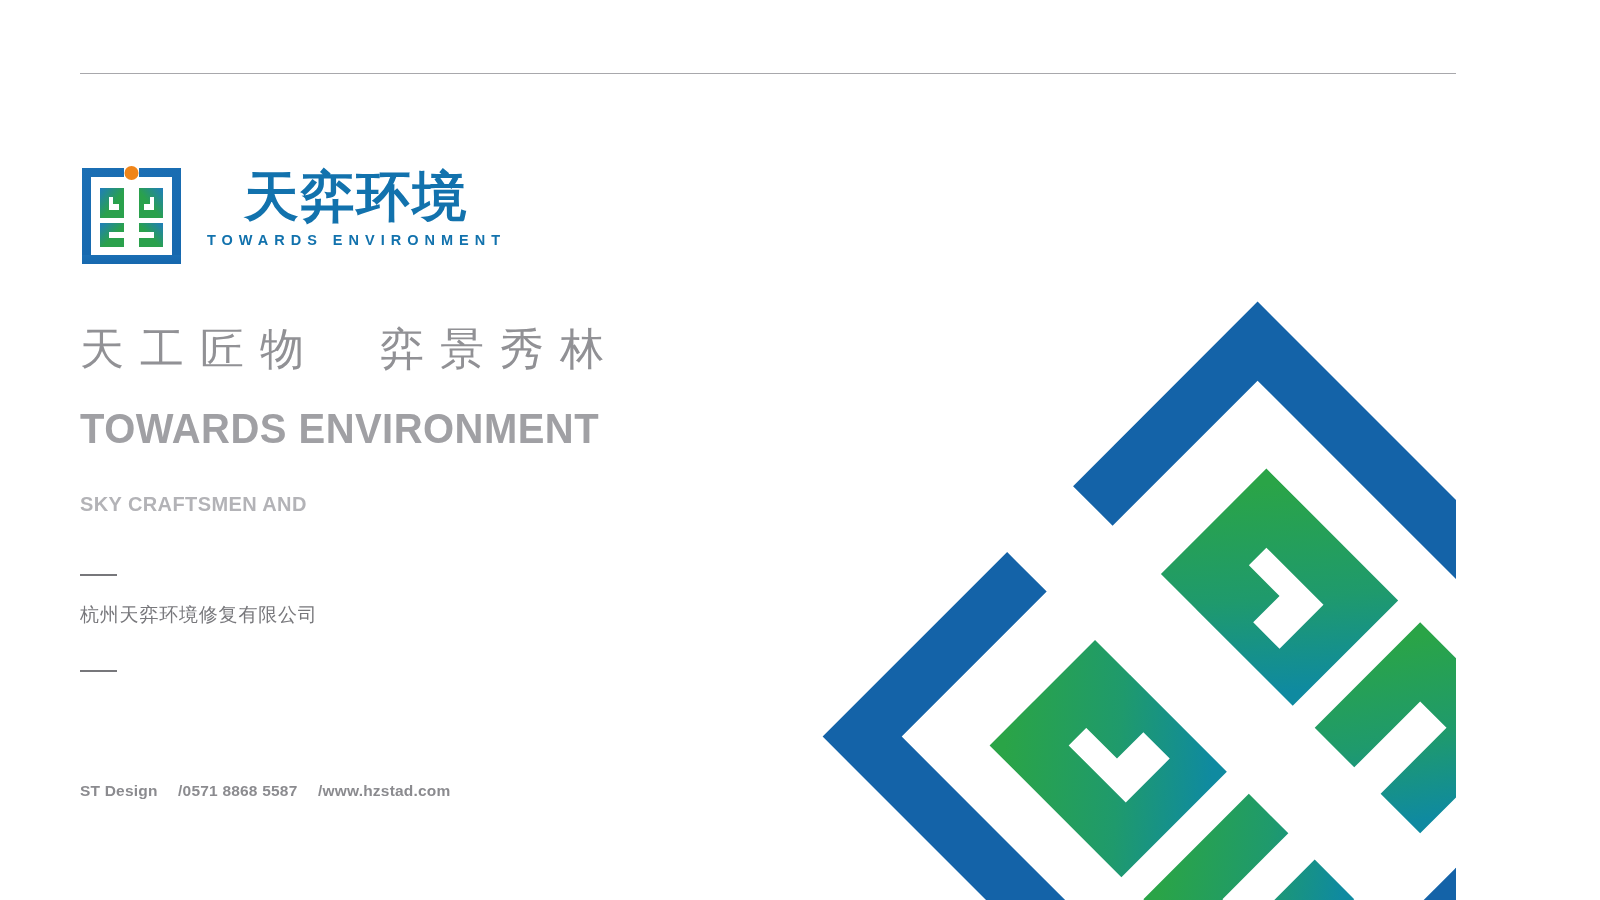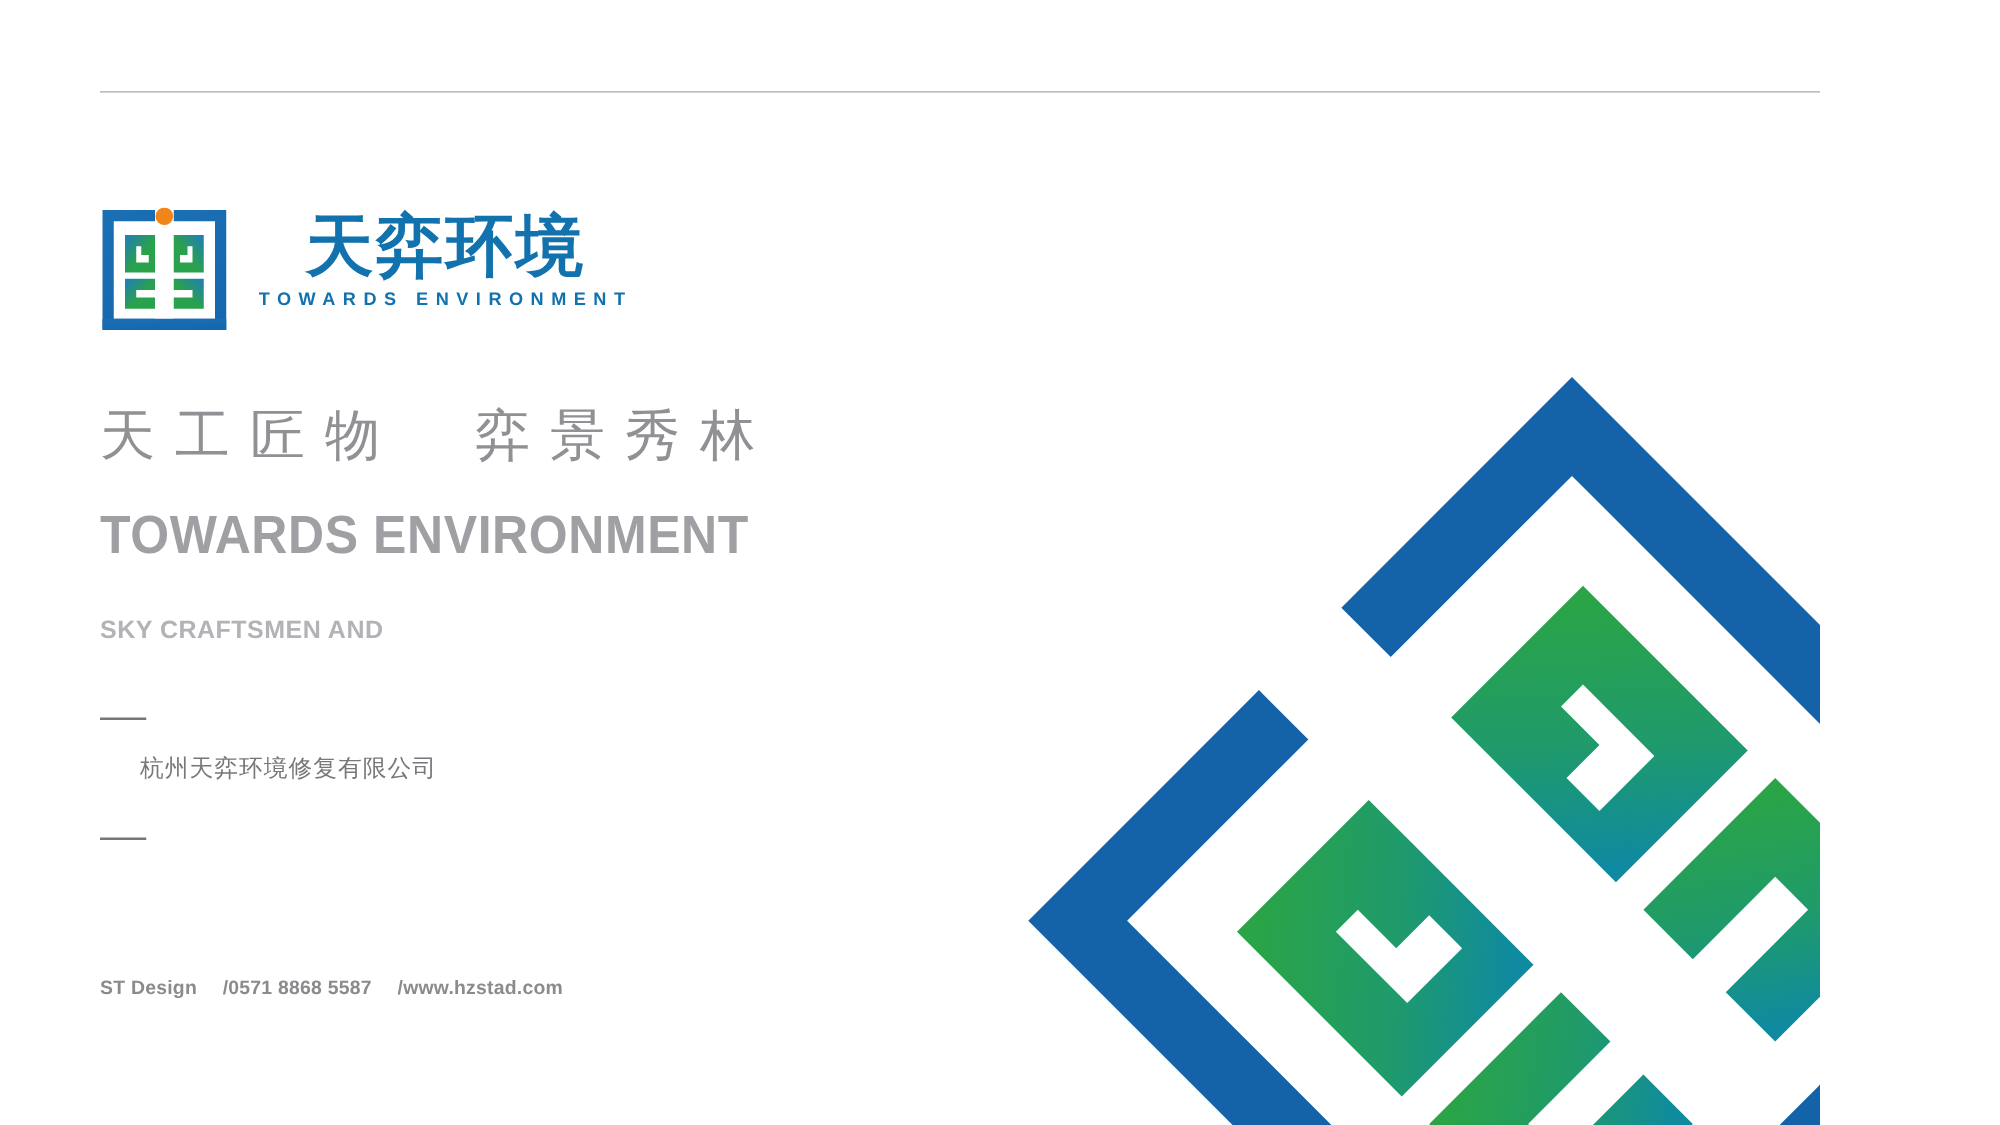--- a/index.html
+++ b/index.html
@@ -126,21 +126,20 @@
     position: absolute;
     left: 80px;
     top: 605px;
     font-family: Liberation Mono, monospace;
     font-size: 19px;
     font-weight: 400;
     line-height: 1.2;
     color: #78787c;
     letter-spacing: 0.8px;
     white-space: nowrap;
-    margin-left: 32px;
   }
 
   
   .footer {
     position: absolute;
     left: 80px;
     top: 774px;
   }
   .footer-title {
     font-size: 19px;

